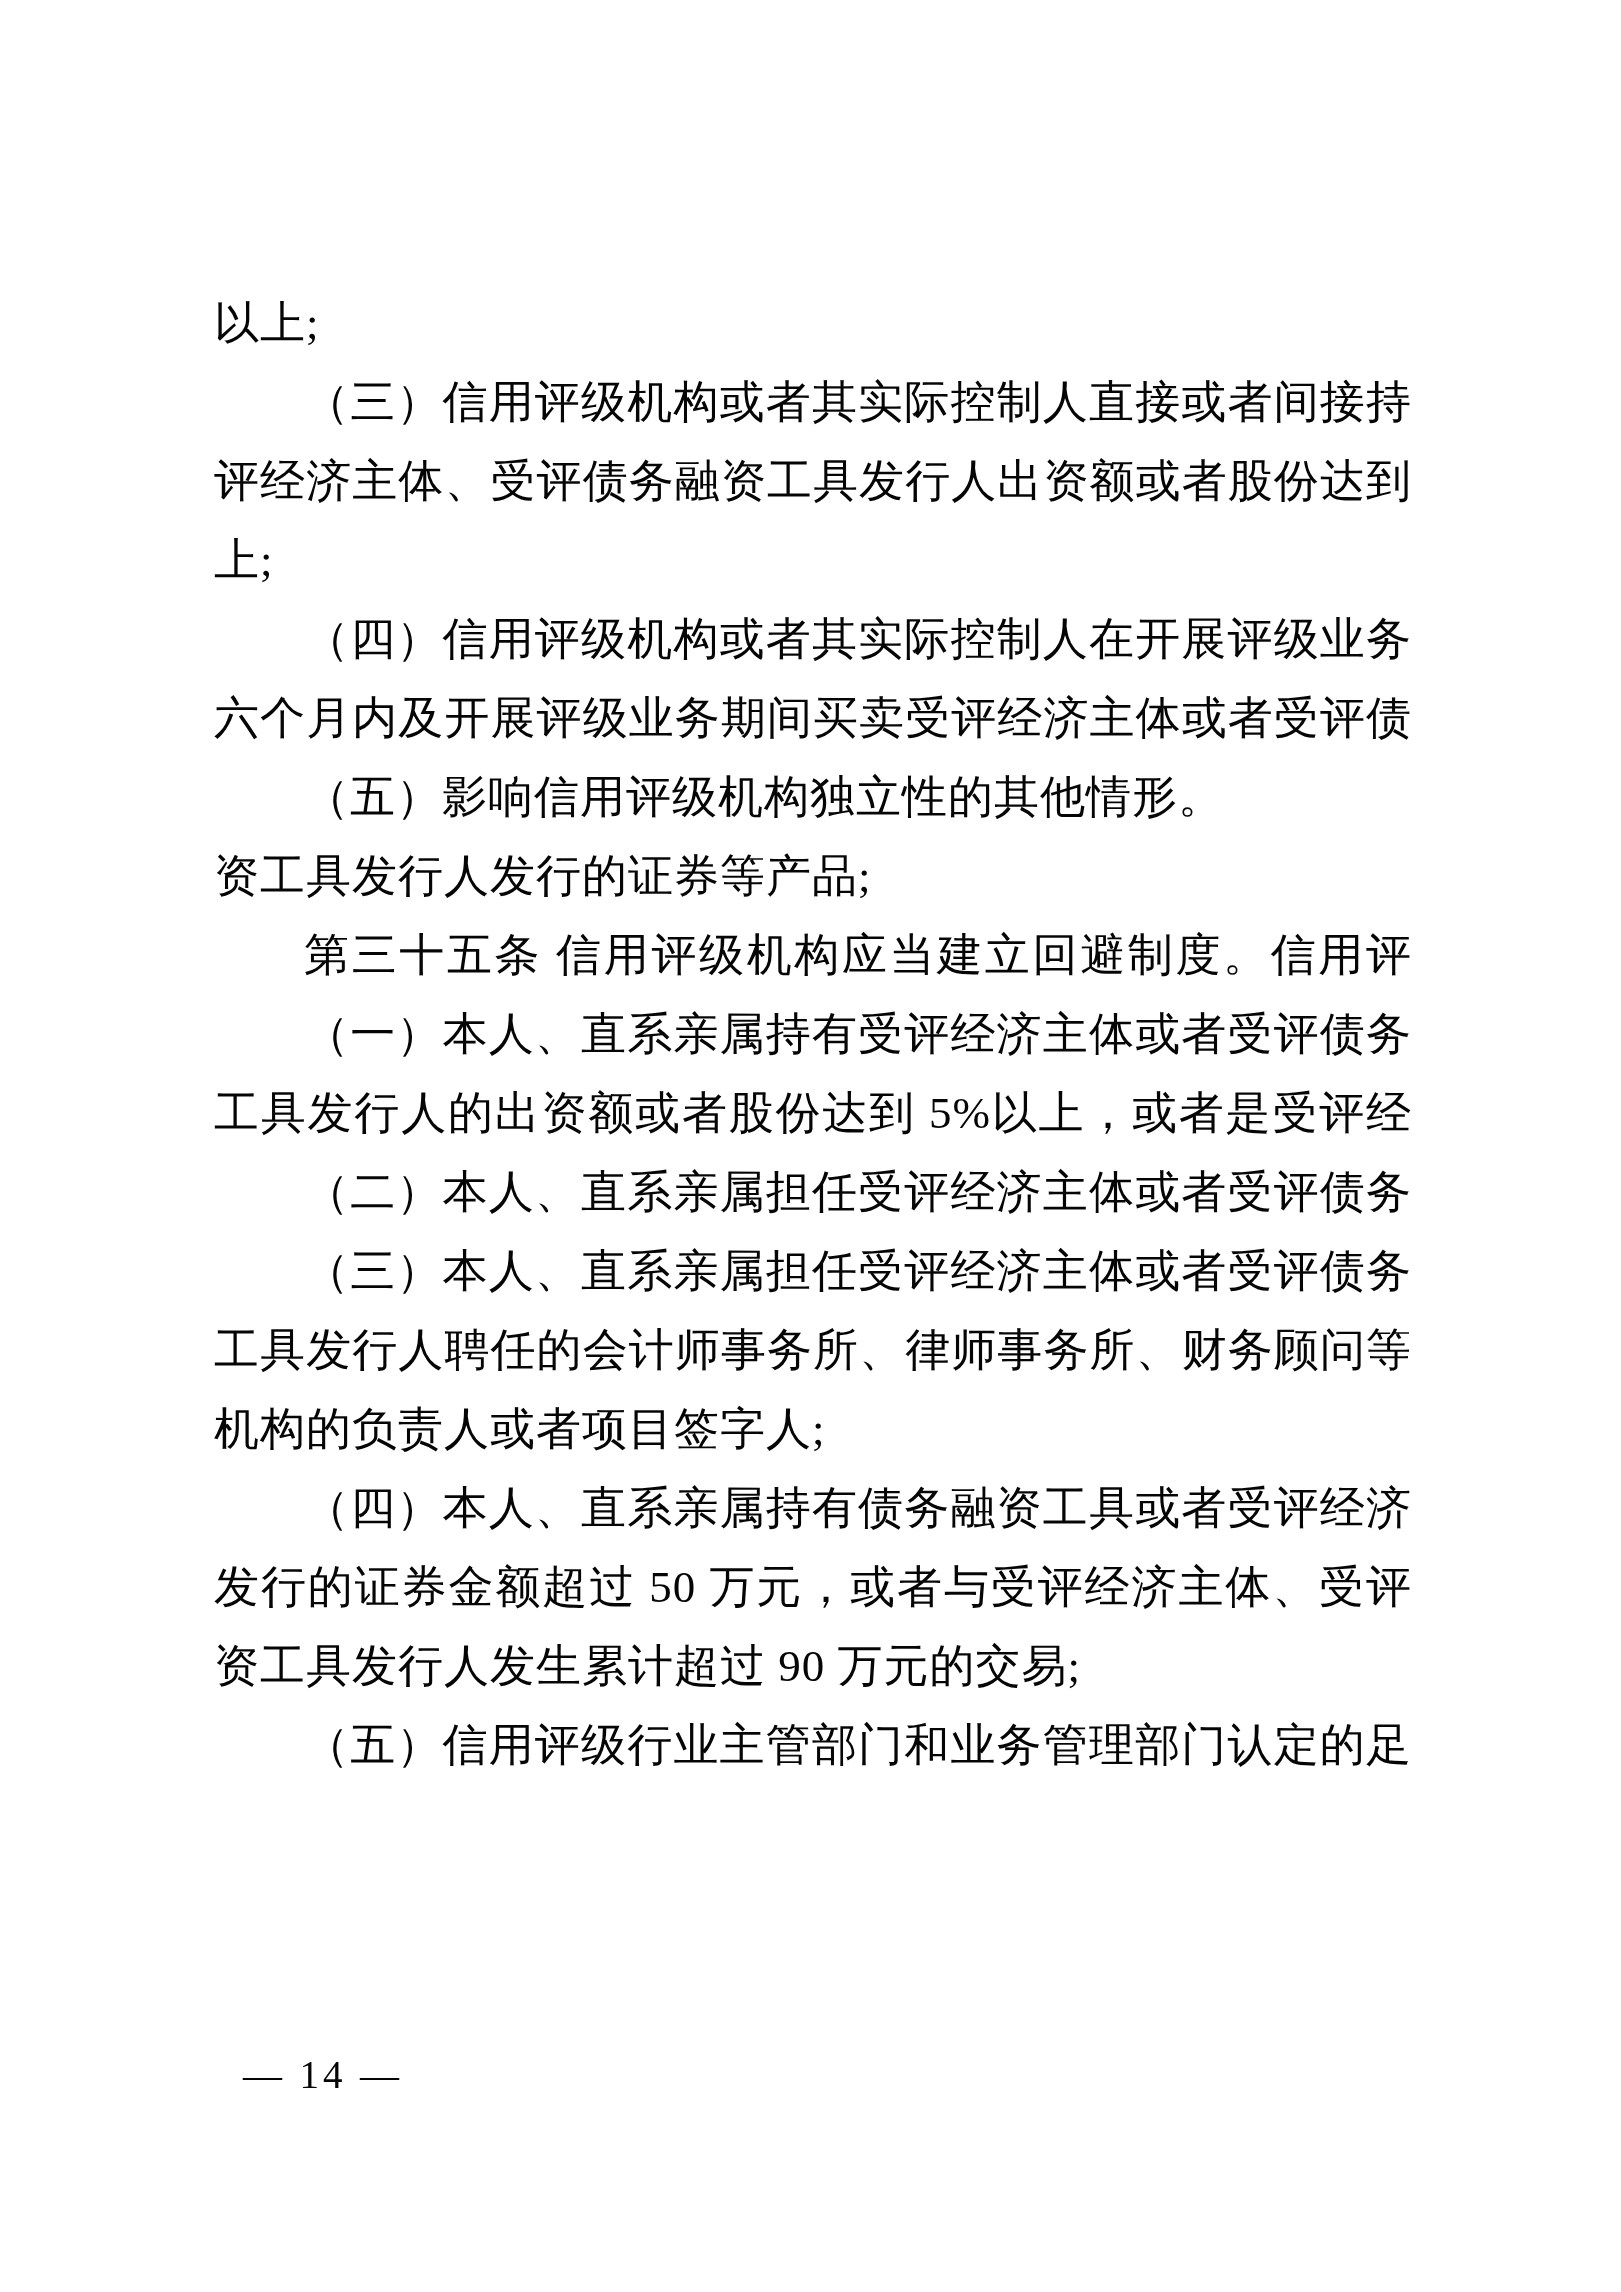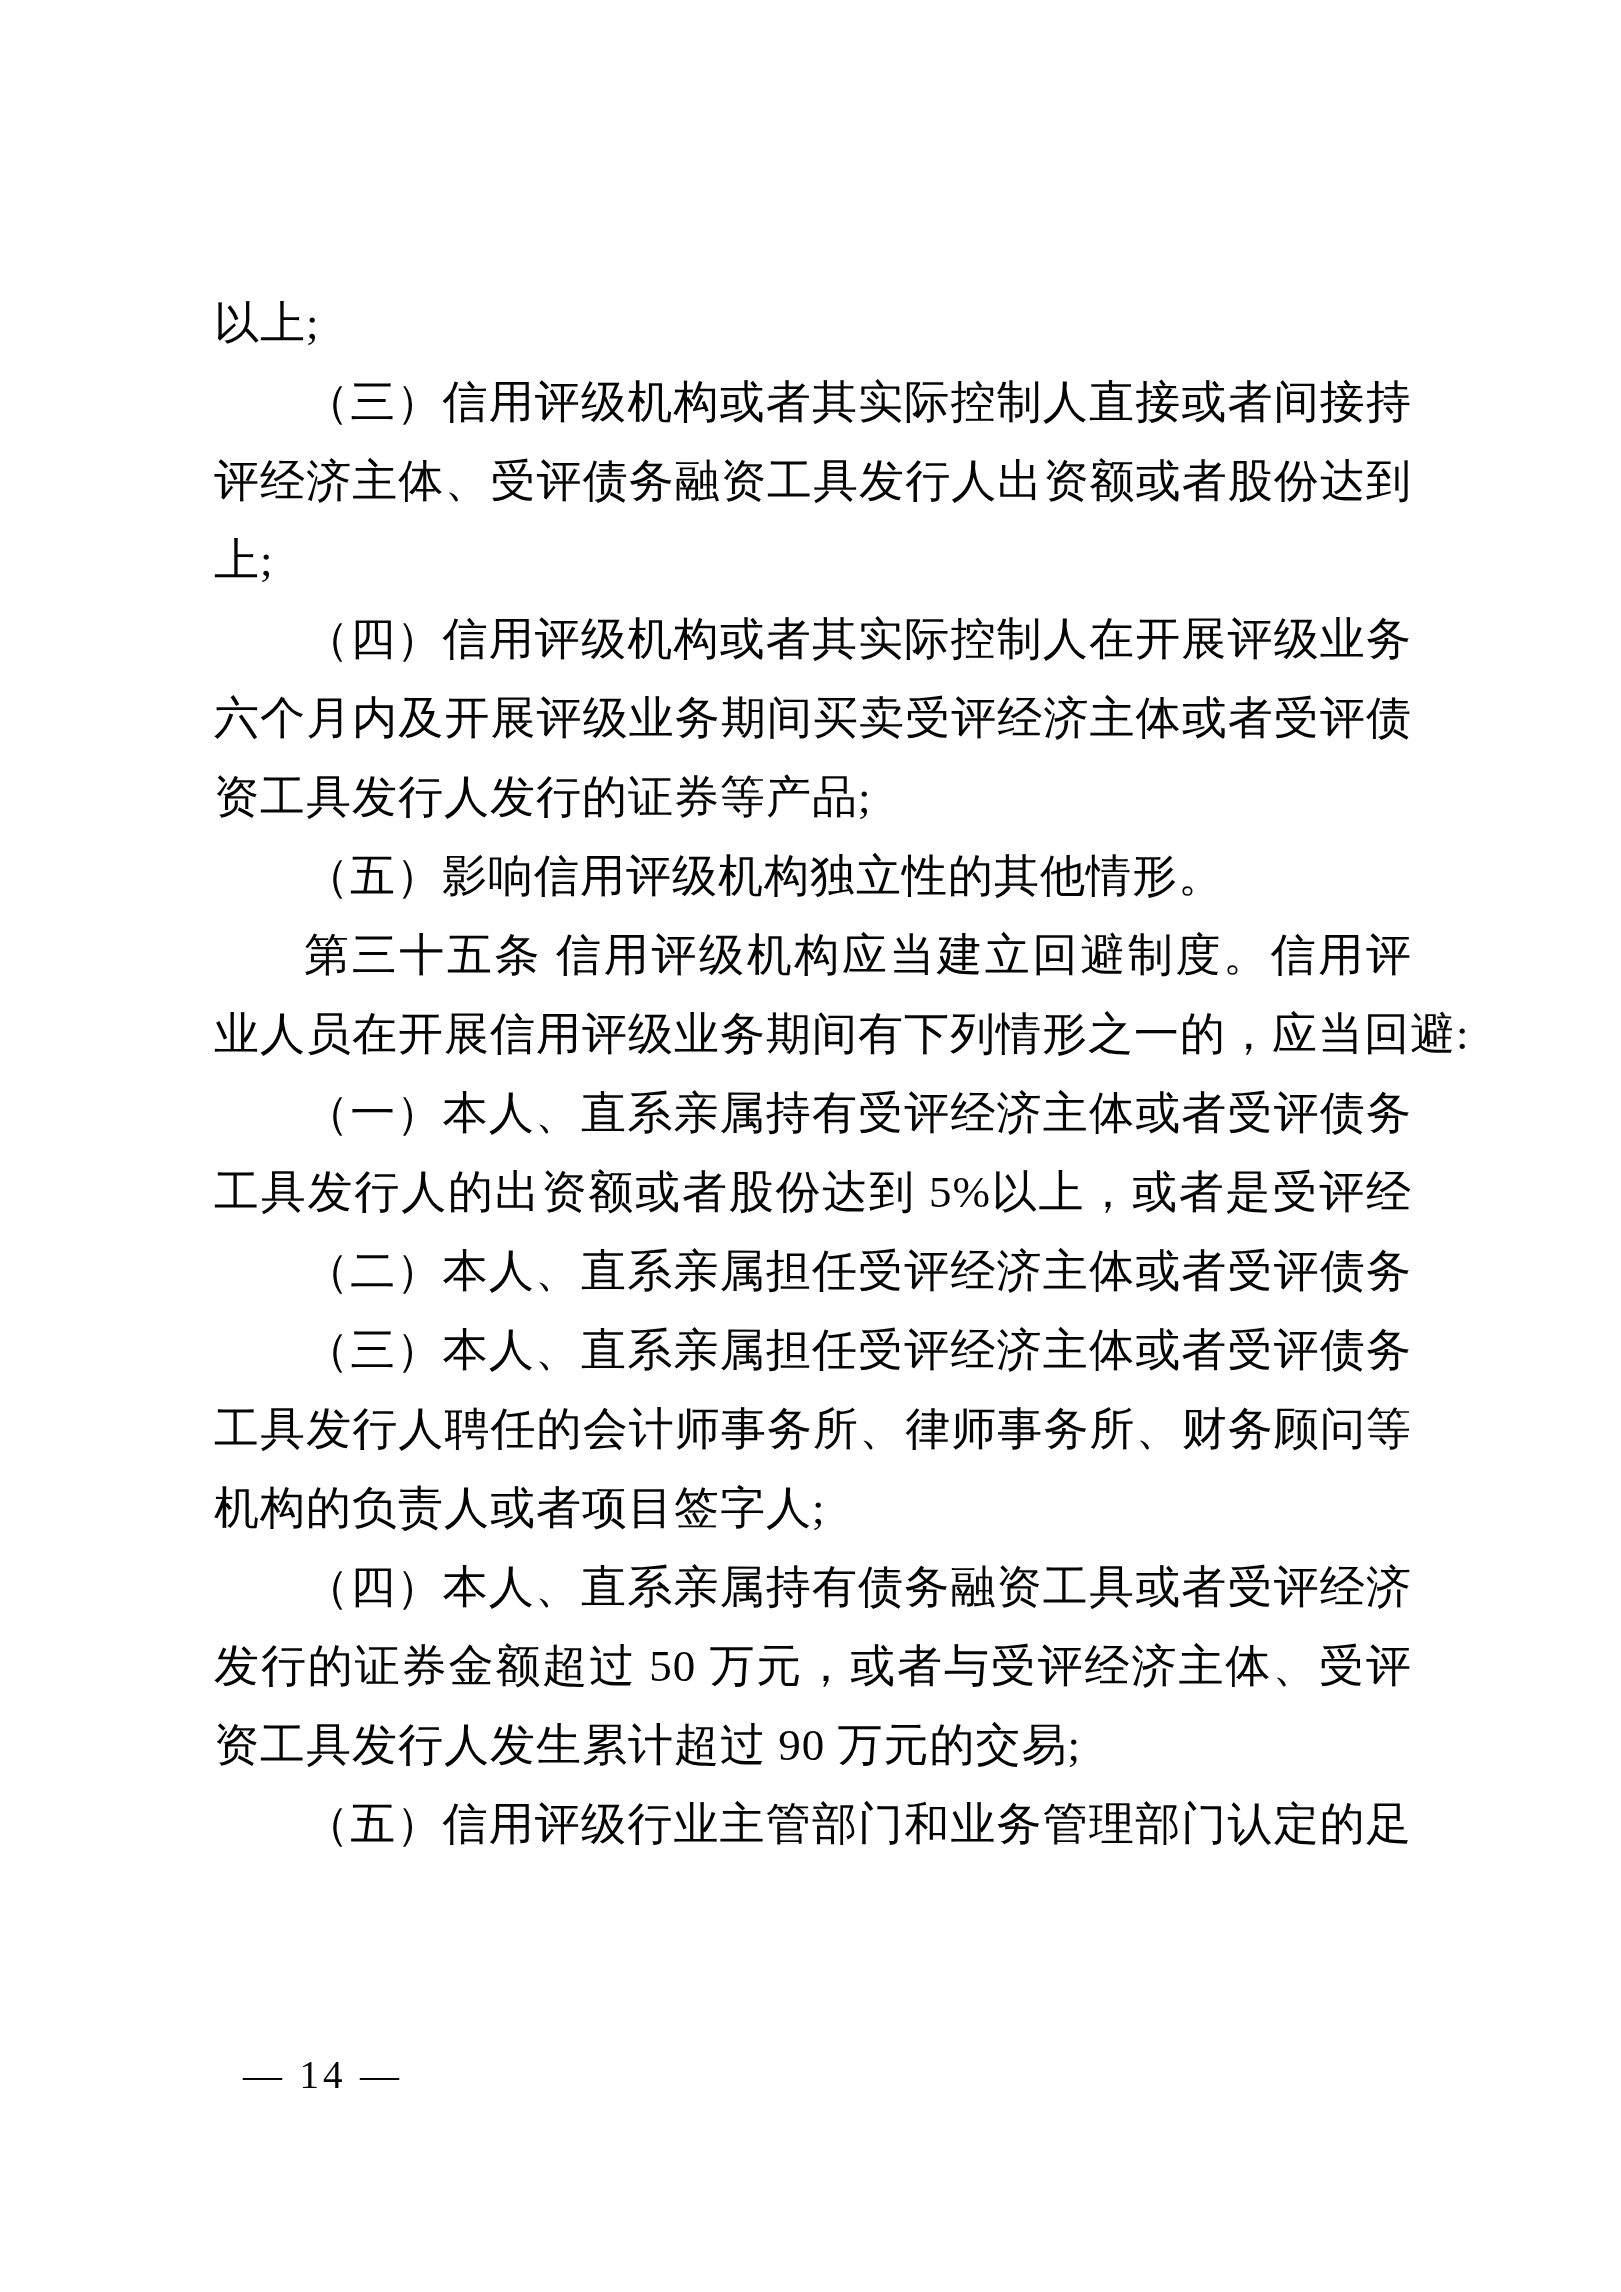--- a/index.html
+++ b/index.html
@@ -56,24 +56,23 @@
 <body>
 
 <div class="page">
   <div class="text-block" id="lines-container">
       <div class="line">以上;</div>
       <div class="line indent fill">（三）信用评级机构或者其实际控制人直接或者间接持有受</div>
       <div class="line fill">评经济主体、受评债务融资工具发行人出资额或者股份达到 5%以</div>
       <div class="line">上;</div>
       <div class="line indent fill">（四）信用评级机构或者其实际控制人在开展评级业务之前</div>
       <div class="line fill">六个月内及开展评级业务期间买卖受评经济主体或者受评债务融</div>
+      <div class="line indent">（五）影响信用评级机构独立性的其他情形。</div>
       <div class="line">资工具发行人发行的证券等产品;</div>
-      <div class="line indent">（五）影响信用评级机构独立性的其他情形。</div>
       <div class="line indent fill">第三十五条 信用评级机构应当建立回避制度。信用评级从</div>
-      <div class="line">业人员在开展信用评级业务期间有下列情形之一的，应当回避:</div>
       <div class="line indent fill">（一）本人、直系亲属持有受评经济主体或者受评债务融资</div>
       <div class="line fill">工具发行人的出资额或者股份达到 5%以上，或者是受评经济主</div>
       <div class="line indent fill">（二）本人、直系亲属担任受评经济主体或者受评债务融资</div>
       <div class="line indent fill">（三）本人、直系亲属担任受评经济主体或者受评债务融资</div>
       <div class="line fill">工具发行人聘任的会计师事务所、律师事务所、财务顾问等服务</div>
       <div class="line">机构的负责人或者项目签字人;</div>
       <div class="line indent fill">（四）本人、直系亲属持有债务融资工具或者受评经济主体</div>
       <div class="line fill">发行的证券金额超过 50 万元，或者与受评经济主体、受评债务融</div>
       <div class="line">资工具发行人发生累计超过 90 万元的交易;</div>
       <div class="line indent fill">（五）信用评级行业主管部门和业务管理部门认定的足以影</div>

